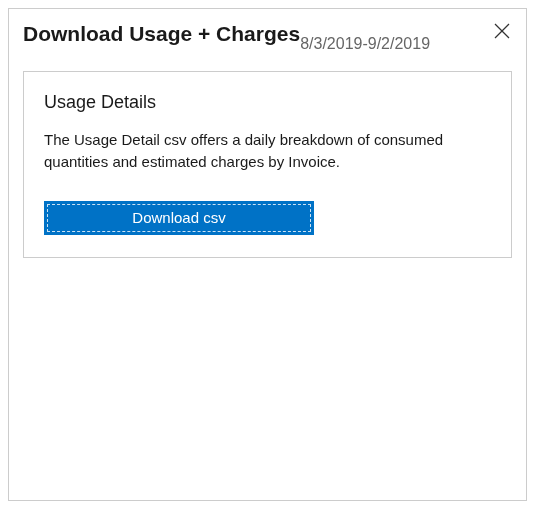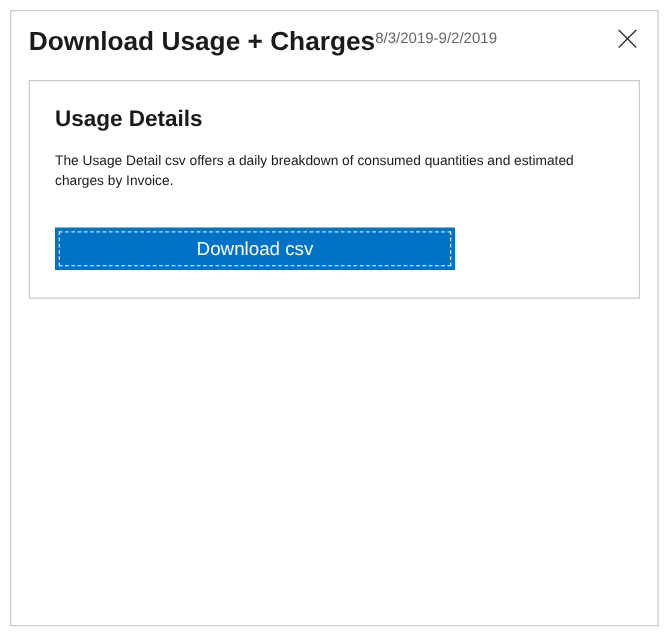--- a/index.html
+++ b/index.html
@@ -29,23 +29,23 @@
     .header-text {
       display: flex;
     }
     .title {
       font-size: 21px;
       font-weight: 600;
       color: #1a1a1a;
       line-height: 1.2;
     }
     .date-range {
-      font-size: 12px;
+      font-size: 16px;
       color: #666666;
-      margin-top: 2px;
+      margin-top: 14px;
     }
     .close-btn {
       background: none;
       border: none;
       cursor: pointer;
       padding: 4px;
       margin-top: -2px;
       margin-right: -2px;
       line-height: 0;
     }
@@ -55,35 +55,35 @@
       stroke: #333333;
       stroke-width: 1.2;
     }
     .card {
       border: 1px solid #cccccc;
       padding: 20px 20px 22px 20px;
       margin-bottom: 20px;
     }
     .card-title {
       font-size: 18px;
-      font-weight: 700;
+      font-weight: 400;
       color: #1a1a1a;
       margin-bottom: 16px;
     }
     .card-desc {
-      font-size: 11px;
+      font-size: 15px;
       color: #1a1a1a;
       line-height: 1.45;
       margin-bottom: 28px;
     }
     .download-btn {
       background: #0072c6;
       color: #ffffff;
       border: none;
-      width: 320px;
+      width: 270px;
       height: 34px;
       font-size: 15px;
       font-family: inherit;
       cursor: pointer;
       text-align: center;
     }
     .download-btn.focused {
       outline: 1px dashed rgba(255,255,255,0.8);
       outline-offset: -4px;
     }

